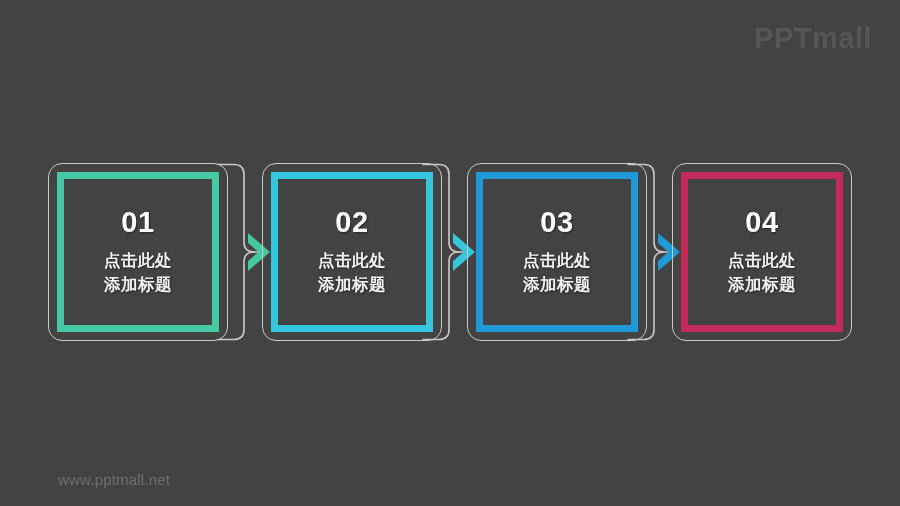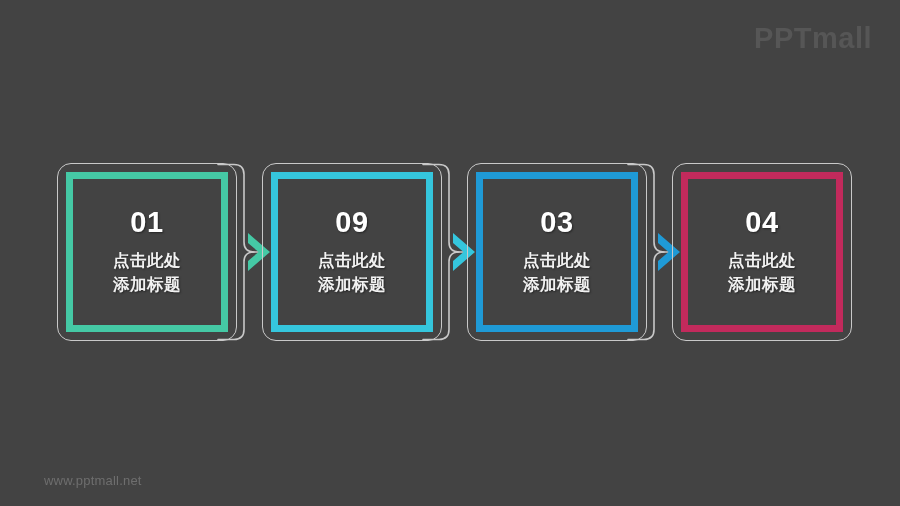--- a/index.html
+++ b/index.html
@@ -24,23 +24,23 @@
     font-weight: bold;
     letter-spacing: 0.5px;
     color: #565656;
     line-height: 1;
     user-select: none;
   }
 
   
   #footer-url {
     position: absolute;
-    left: 44px;
+    left: 58px;
     bottom: 18px;
-    font-size: 13px;
+    font-size: 15px;
     color: #6e6e6e;
     letter-spacing: 0.2px;
   }
 
   
   #diagram {
     position: absolute;
     left: 0;
     top: 0;
     width: 900px;
@@ -118,21 +118,21 @@
     width: 64px;
     height: 178px;
     overflow: visible;
   }
 </style>
 </head>
 <body style="background: rgb(67, 67, 67);">
 
 <div id="diagram">
 
-  <div class="step-group" style="left:57px;">
+  <div class="step-group" style="left:48px;">
     <div class="step-outline" style="border-color: rgb(201, 201, 201);"></div>
     <div class="step-frame" id="frame-1" style="border-color: rgb(69, 201, 165);"></div>
     <div class="step-content">
       <div class="step-number">01</div>
       <div class="step-title">点击此处
 添加标题</div>
     </div>
   </div>
 
   <div class="connector" style="left:222px;">
@@ -140,21 +140,21 @@
       <path id="cline-1" d="M -4 1.5 L 12 1.5 Q 22 1.5 22 11.5 L 22 79 Q 22 89 32 89 L 44 89" fill="none" stroke-width="1.6" stroke-linecap="round" stroke="#c9c9c9"></path>
       <path id="cline-1b" d="M -4 176.5 L 12 176.5 Q 22 176.5 22 166.5 L 22 99 Q 22 89 32 89" fill="none" stroke-width="1.6" stroke-linecap="round" stroke="#c9c9c9"></path>
       <path id="carrow-1" d="M 26 70 L 48 89 L 26 108 L 26 98 L 36.5 89 L 26 80 Z" fill="#45c9a5"></path>
     </svg>
   </div>
 
   <div class="step-group" style="left:262px;">
     <div class="step-outline" style="border-color: rgb(201, 201, 201);"></div>
     <div class="step-frame" id="frame-2" style="border-color: rgb(53, 198, 221);"></div>
     <div class="step-content">
-      <div class="step-number">09</div>
+      <div class="step-number">02</div>
       <div class="step-title">点击此处
 添加标题</div>
     </div>
   </div>
 
   <div class="connector" style="left:427px;">
     <svg viewBox="0 0 64 178" xmlns="http://www.w3.org/2000/svg">
       <path id="cline-2" d="M -4 1.5 L 12 1.5 Q 22 1.5 22 11.5 L 22 79 Q 22 89 32 89 L 44 89" fill="none" stroke-width="1.6" stroke-linecap="round" stroke="#c9c9c9"></path>
       <path id="cline-2b" d="M -4 176.5 L 12 176.5 Q 22 176.5 22 166.5 L 22 99 Q 22 89 32 89" fill="none" stroke-width="1.6" stroke-linecap="round" stroke="#c9c9c9"></path>
       <path id="carrow-2" d="M 26 70 L 48 89 L 26 108 L 26 98 L 36.5 89 L 26 80 Z" fill="#35c6dd"></path>

